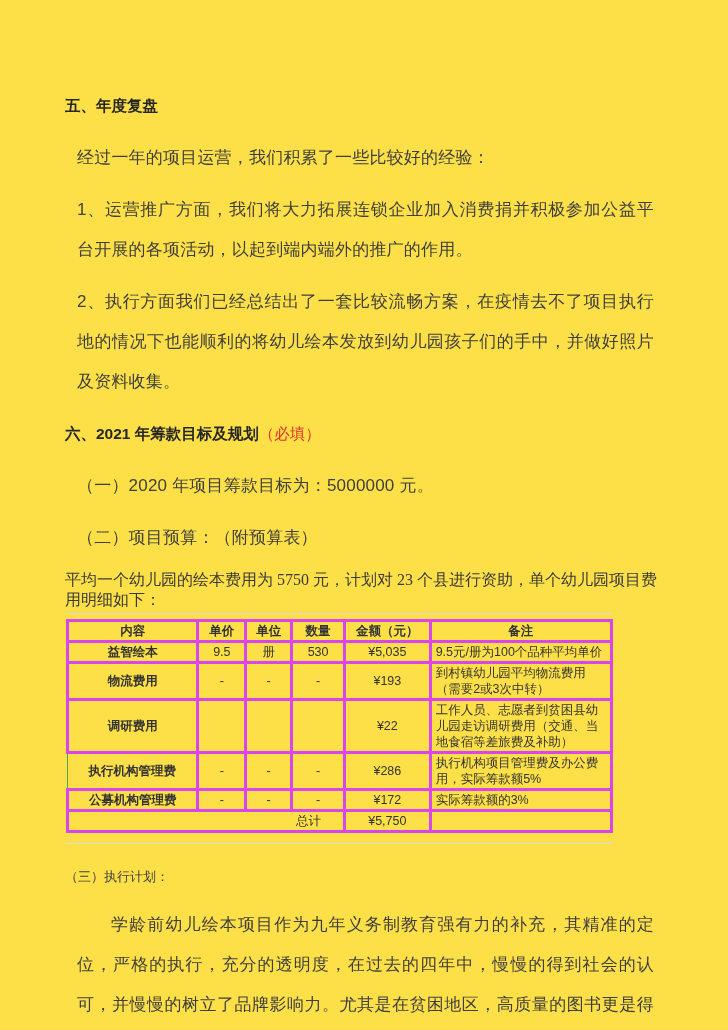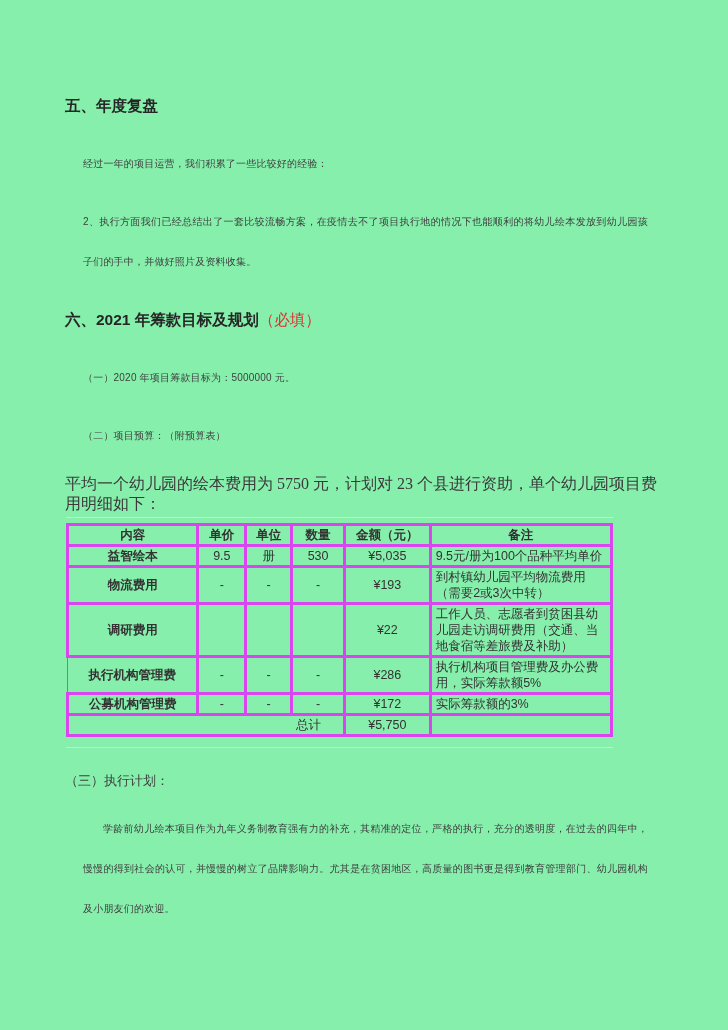--- a/index.html
+++ b/index.html
@@ -1,39 +1,39 @@
 <!DOCTYPE html>
 <html><head>
 <meta charset="utf-8">
 <style>
   html, body { margin: 0; padding: 0; background: #ffffff; }
   .page {
     position: relative;
     width: 728px;
     height: 1030px;
-    background: #86efac;
+    background: #fde047;
     font-family: "Liberation Sans", "DejaVu Sans", sans-serif;
     color: #3e3e3e;
     overflow: hidden;
   }
   .content {
     padding: 86px 62px 0 65px;
   }
   .sec-heading {
     font-size: 15.5px;
     font-weight: bold;
     color: #262626;
     line-height: 40px;
     margin: 0;
   }
   .required { color: #e02e2e; font-weight: normal; }
   p.body {
-    font-size: 10px;
+    font-size: 17px;
     line-height: 40px;
-    margin: 18px;
+    margin: 12px;
     text-align: justify;
     letter-spacing: 0.2px;
   }
   p.small-note {
     font-family: "Liberation Serif", "DejaVu Serif", serif;
     font-size: 16px;
     line-height: 20px;
     margin: 0;
     color: #3a3a3a;
   }
@@ -97,20 +97,21 @@
 </style>
 </head>
 <body>
 
 <div class="page">
   <div class="content">
 
     <h2 class="sec-heading">五、年度复盘</h2>
 
     <p class="body">经过一年的项目运营，我们积累了一些比较好的经验：</p>
+    <p class="body">1、运营推广方面，我们将大力拓展连锁企业加入消费捐并积极参加公益平台开展的各项活动，以起到端内端外的推广的作用。</p>
     <p class="body">2、执行方面我们已经总结出了一套比较流畅方案，在疫情去不了项目执行地的情况下也能顺利的将幼儿绘本发放到幼儿园孩子们的手中，并做好照片及资料收集。</p>
 
     <h2 class="sec-heading"><span>六、2021 年筹款目标及规划</span><span class="required">（必填）</span></h2>
 
     <p class="body">（一）2020 年项目筹款目标为：5000000 元。</p>
     <p class="body">（二）项目预算：（附预算表）</p>
     <p class="small-note">平均一个幼儿园的绘本费用为 5750 元，计划对 23 个县进行资助，单个幼儿园项目费用明细如下：</p>
 
     <div class="grid-stub top"></div>
 

